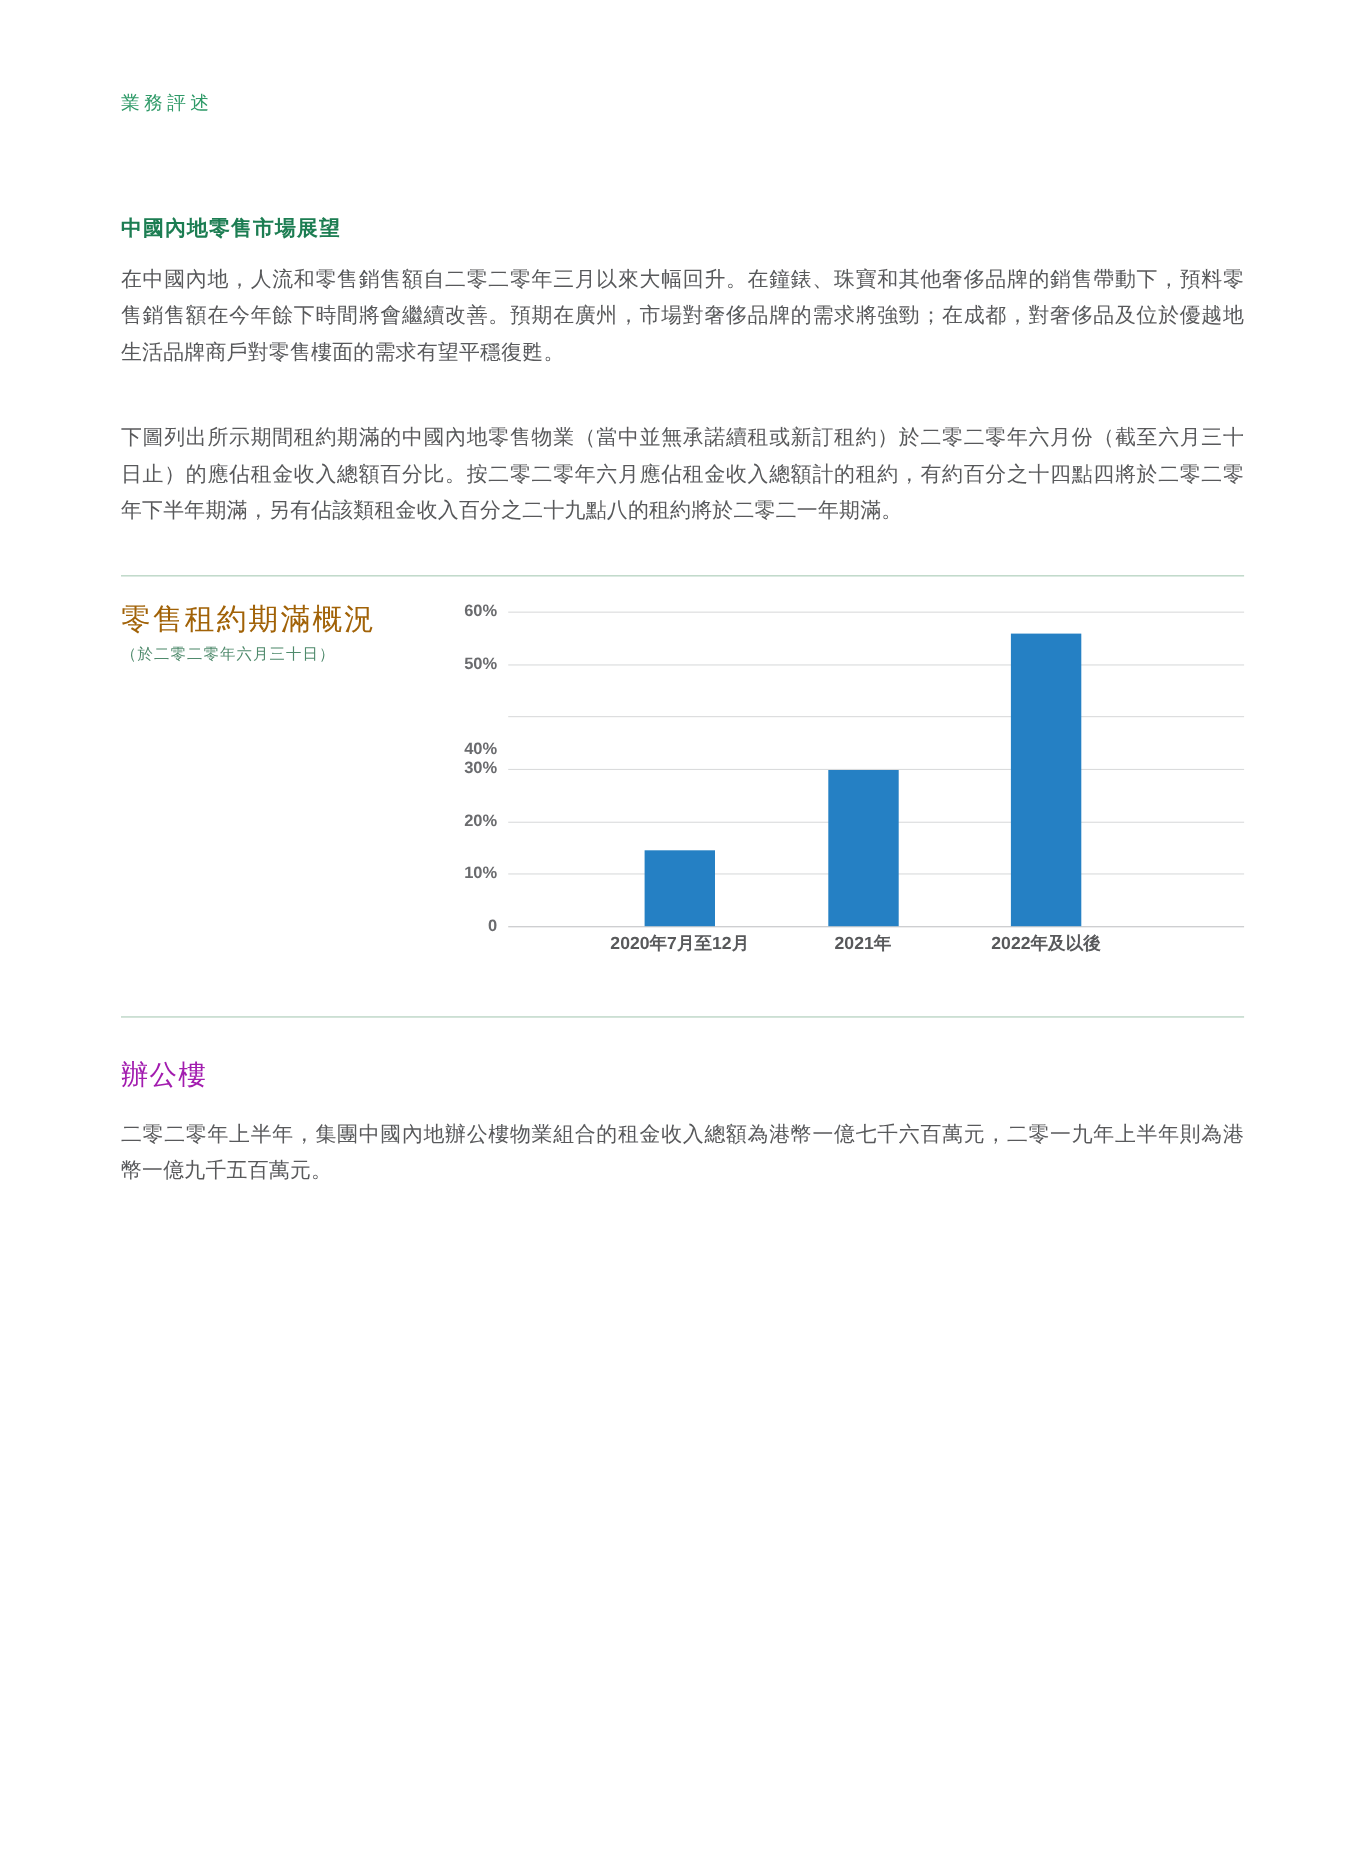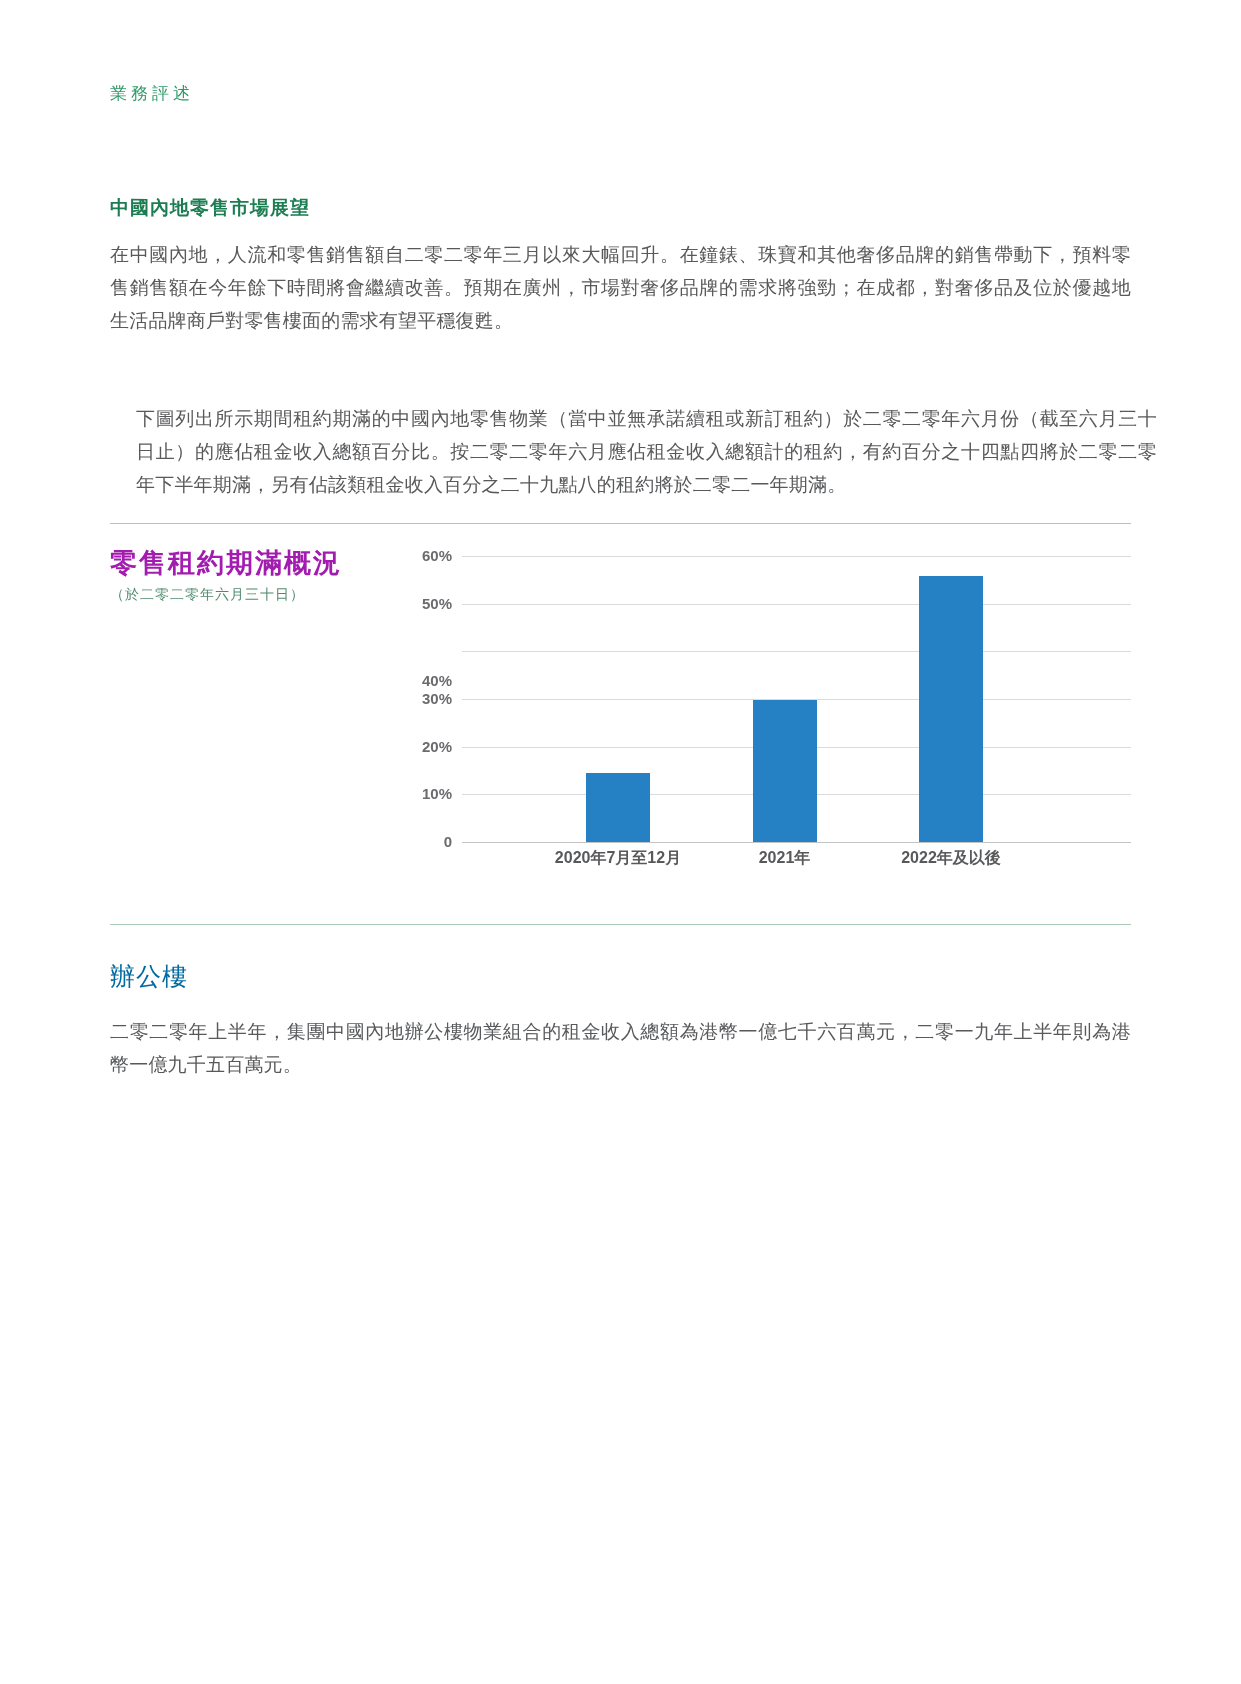--- a/index.html
+++ b/index.html
@@ -23,31 +23,31 @@
     position:absolute;left:110px;width:1021px;
     color:#58595b;font-size:19px;
   }
   .para .line{
     height:33px;line-height:33px;
     text-align:justify;text-align-last:justify;
     white-space:nowrap;letter-spacing:0.2px;
   }
   .para .line.last{text-align-last:left;}
   .p1{top:238px;}
-  .p2{top:402px;margin-left:26px;}
+  .p2{top:382px;}
   .p-offices{top:1015px;}
   .divider{
     position:absolute;left:110px;width:1021px;height:1px;
     background:#a9cab6;border:none;margin:0;
   }
   .d1{top:523px;}
   .d2{top:924px;}
   .chart-title{
     position:absolute;left:110px;top:545px;
-    font-size:27px;letter-spacing:2px;color:#a21caf;font-weight:700;
+    font-size:27px;letter-spacing:2px;color:#a16207;font-weight:400;
   }
   .chart-subtitle{
     position:absolute;left:110px;top:586px;
     font-size:14px;letter-spacing:1px;color:#4f8a6c;
   }
   .chart-plot{
     position:absolute;left:462px;top:556px;width:669px;height:286px;
   }
   .gridline{position:absolute;left:0;width:669px;height:1px;background:#dadbdc;}
   .gridline.baseline{background:#c3c4c6;}
@@ -55,21 +55,21 @@
     position:absolute;left:-72px;width:62px;text-align:right;
     font-size:15px;font-weight:700;color:#6a6b6e;line-height:18px;
   }
   .bar{position:absolute;bottom:0;width:64px;}
   .xtick{
     position:absolute;top:292px;transform:translateX(-50%);
     white-space:nowrap;font-size:16px;font-weight:700;color:#58595b;
   }
   .offices-title{
     position:absolute;left:110px;top:960px;
-    font-size:25px;letter-spacing:1px;color:#0369a1;font-weight:400;margin:0;
+    font-size:25px;letter-spacing:1px;color:#a21caf;font-weight:400;margin:0;
   }
   .footer{
     position:absolute;left:55px;top:1555px;
     font-size:15px;display:flex;align-items:baseline;
   }
   .footer .pgnum{color:#1c7d52;font-weight:700;width:55px;}
   .footer .company{color:#1c7d52;font-weight:700;letter-spacing:1px;}
   .footer .report{color:#4c1d95;margin-left:16px;letter-spacing:1px;}
 </style>
 </head>

